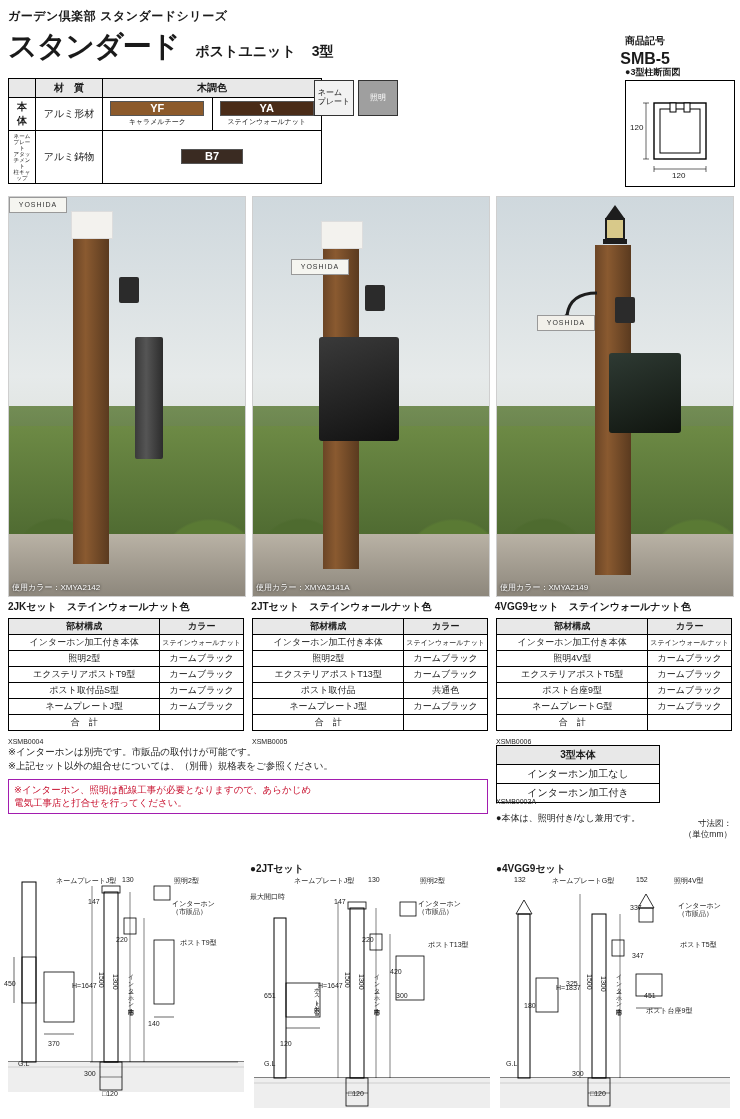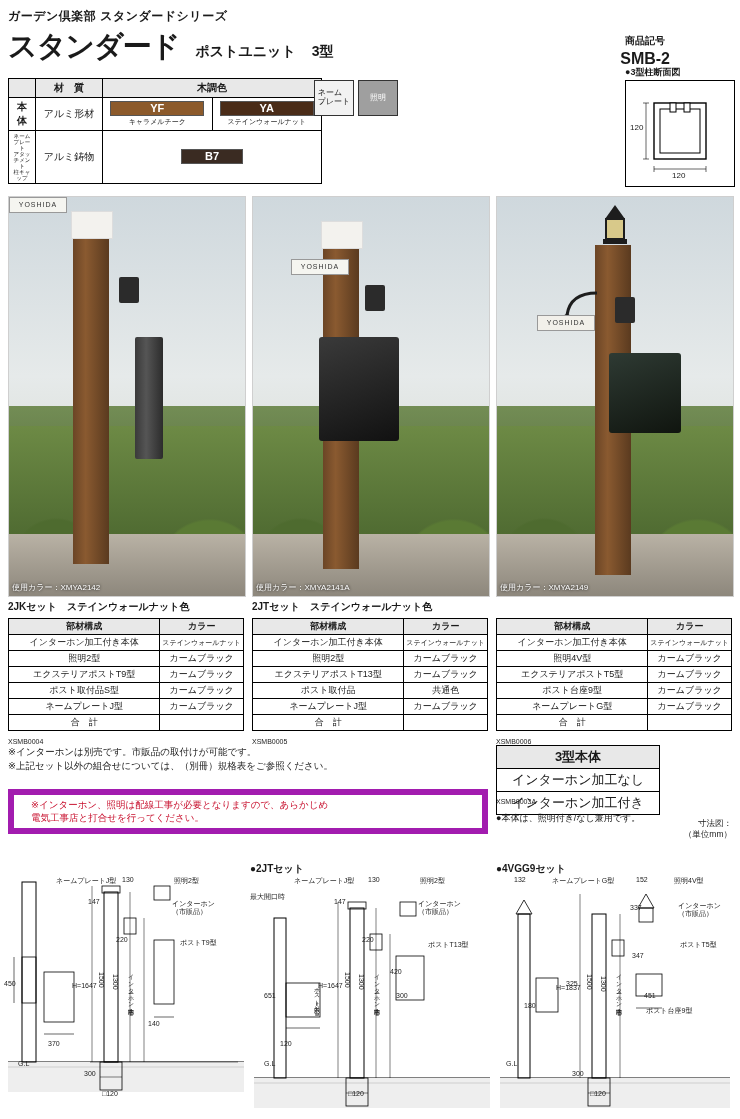--- a/index.html
+++ b/index.html
@@ -75,24 +75,24 @@
   .parts{position:absolute;top:618px;border-collapse:collapse;}
   .parts td{border:1px solid #000;font-size:9px;text-align:center;padding:1px 2px;white-space:nowrap;}
   .parts .hd{background:#e8e8e8;font-weight:bold;}
   .p1{left:8px;}
   .p2{left:252px;}
   .p3{left:496px;}
   .pcode{position:absolute;font-size:7px;}
 
   
   .notes{position:absolute;left:8px;top:745px;width:480px;font-size:9.5px;line-height:1.5;}
-  .redbox{border:6px solid #a21caf;color:#c8102e;padding:3px 17px;margin-top:15px;font-size:9.5px;line-height:1.45;}
+  .redbox{border:1px solid #a21caf;color:#c8102e;padding:3px 5px;margin-top:5px;font-size:9.5px;line-height:1.45;}
 
   .rtbl{position:absolute;left:496px;top:745px;border-collapse:collapse;}
-  .rtbl td{border:1px solid #000;font-size:13px;padding:2px 6px;text-align:center;white-space:nowrap;}
+  .rtbl td{border:1px solid #000;font-size:10px;padding:2px 6px;text-align:center;white-space:nowrap;}
   .rtbl .hd{background:#e8e8e8;font-weight:bold;}
   .rnote{position:absolute;left:496px;top:808px;font-size:9px;}
 
   
   .draw{position:absolute;top:862px;width:244px;height:250px;}
   .d1{left:4px;}.d2{left:250px;}.d3{left:496px;}
   .draw .dt{font-size:10px;font-weight:bold;margin-bottom:2px;}
   .draw svg{display:block;}
   .scale{position:absolute;right:8px;bottom:4px;font-size:8.5px;text-align:right;line-height:1.3;}
 </style>
@@ -105,21 +105,21 @@
     <div class="series">ガーデン倶楽部 スタンダードシリーズ</div>
     <div class="titlerow">
       <span class="t1">スタンダード</span>
       <span class="t2">ポストユニット</span>
       <span class="t3">3型</span>
     </div>
   </div>
 
   <div class="code">
     <div class="lbl">商品記号</div>
-    <div class="val">SMB-2</div>
+    <div class="val">SMB-5</div>
   </div>
 
   <table class="spec">
     <tbody>
         <tr>
       <td class="hd" style="width:18px;"></td>
       <td class="hd" style="width:60px;">材　質</td>
       <td class="hd" colspan="2" style="width:212px;">木調色</td>
     </tr>
     <tr>
@@ -223,20 +223,21 @@
       <div class="plate" style="left:40px;top:118px;background:#f2f0ea;"><span>YOSHIDA</span></div>
       <div class="intercom" style="left:118px;top:100px;"></div>
       <div class="mbox-g" style="left:112px;top:156px;"></div>
       <div class="caption">使用カラー：XMYA2149</div>
     </div>
   </div>
 
   <div class="photolabels">
     <div>2JKセット　ステインウォールナット色</div>
     <div>2JTセット　ステインウォールナット色</div>
+    <div>4VGG9セット　ステインウォールナット色</div>
   </div>
 
   <table class="parts p1" style="width:236px;">
     <tbody>
         <tr>
           <td class="hd" style="width:150px;">部材構成</td>
         <td class="hd">カラー</td>
         </tr>
     <tr>
           <td>インターホン加工付き本体</td>

